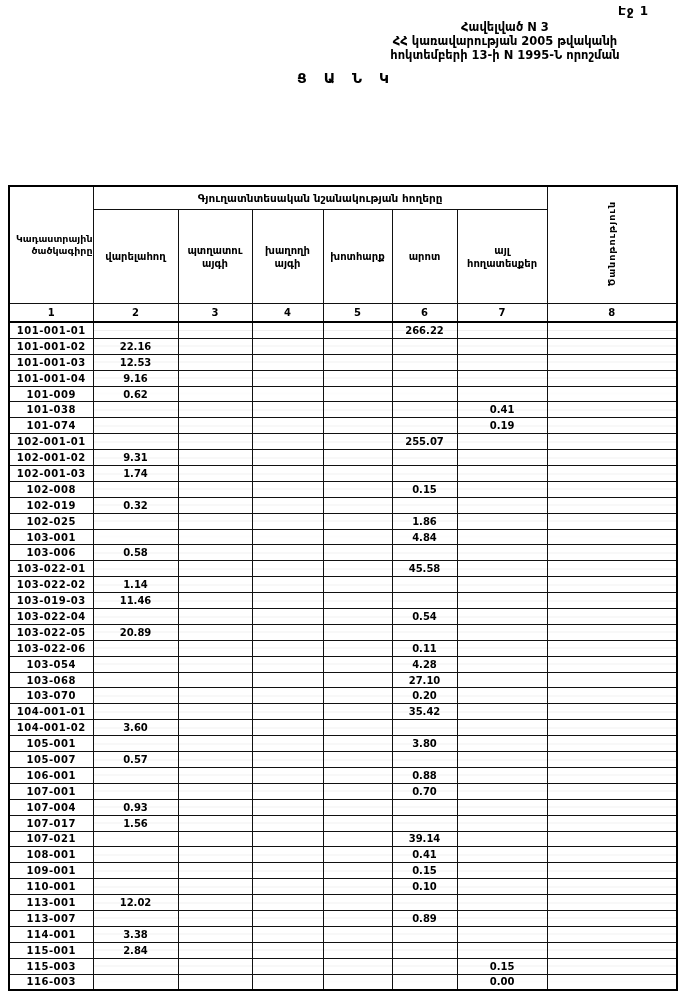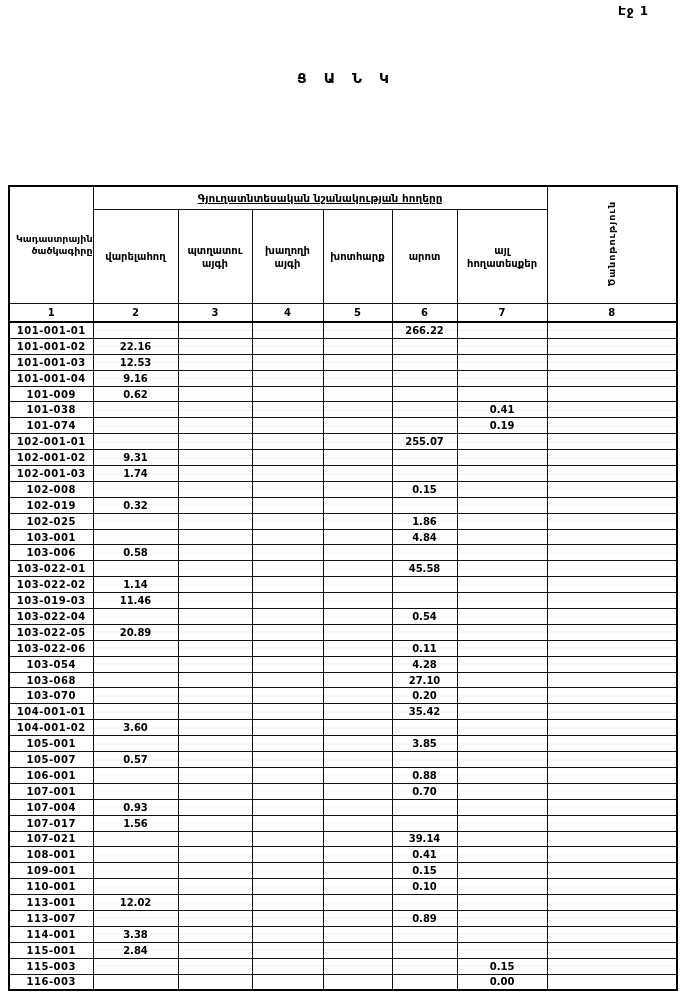--- a/index.html
+++ b/index.html
@@ -78,21 +78,20 @@
     vertical-align: middle;
     line-height: 12px;
     white-space: normal !important;
   }
   .th-group {
     height: 22px;
     text-align: center;
     vertical-align: middle;
     font-size: 10.5px;
     border-bottom: 2px solid #000;
-    text-decoration: underline;
   }
   .sub-row th {
     height: 93px;
     text-align: center;
     vertical-align: middle;
     font-size: 10px;
     line-height: 13px;
     white-space: normal !important;
   }
   .th-note {
@@ -128,20 +127,25 @@
     background: linear-gradient(to bottom, transparent 46%, rgba(0,0,0,0.06) 50%, transparent 54%);
   }
 </style>
 </head>
 <body>
 
 <div class="page">
 
   <div class="pageno">Էջ 1</div>
 
+  <div class="hdr">
+    <div>Հավելված  N  3</div>
+    <div>ՀՀ կառավարության 2005 թվականի</div>
+    <div>հոկտեմբերի 13-ի N 1995-Ն որոշման</div>
+  </div>
 
   <div class="title">Ց Ա Ն Կ</div>
 
 
   <table class="land">
     <colgroup>
       <col style="width:84px">
       <col style="width:85px">
       <col style="width:74px">
       <col style="width:71px">
@@ -437,21 +441,21 @@
           <td class="val"></td>
           <td class="val"></td>
           <td class="val"></td>
         </tr>
         <tr>
           <td class="code">105-001</td>
           <td class="val"></td>
           <td class="val"></td>
           <td class="val"></td>
           <td class="val"></td>
-          <td class="val">3.85</td>
+          <td class="val">3.80</td>
           <td class="val"></td>
           <td class="val"></td>
         </tr>
         <tr>
           <td class="code">105-007</td>
           <td class="val">0.57</td>
           <td class="val"></td>
           <td class="val"></td>
           <td class="val"></td>
           <td class="val"></td>

